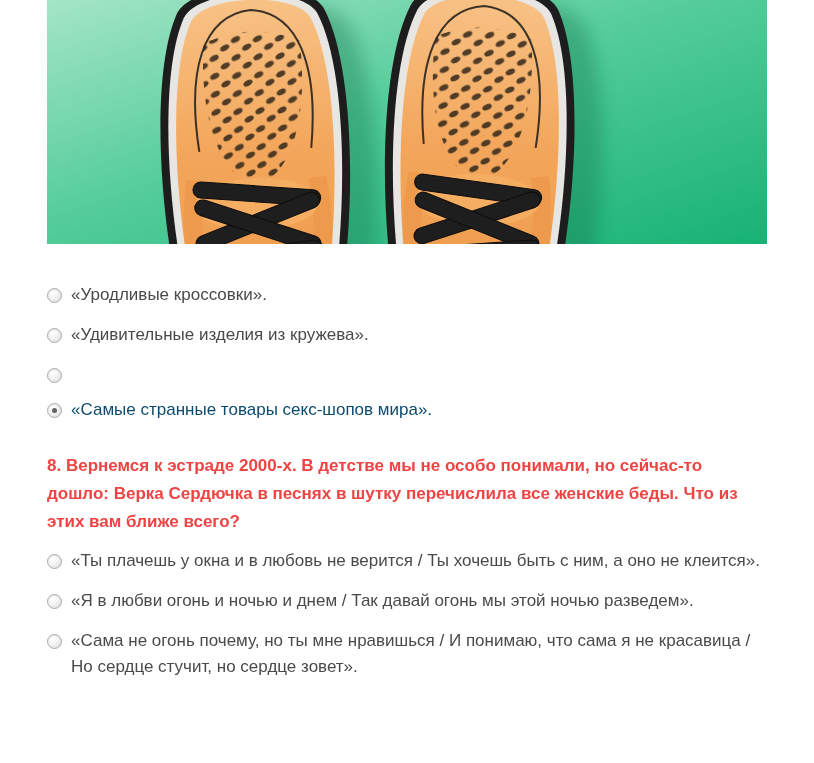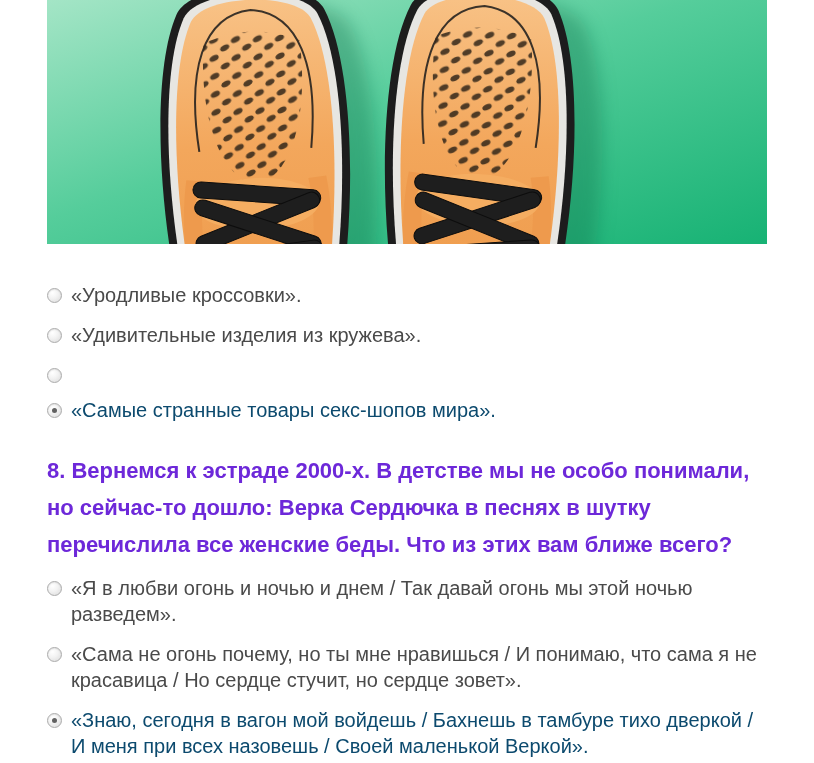--- a/index.html
+++ b/index.html
@@ -41,32 +41,32 @@
   }
   .option.selected .radio::after{
     content:"";
     position:absolute;
     left:4px; top:4px;
     width:5px; height:5px;
     border-radius:50%;
     background:#616161;
   }
   .option-label{
-    font-size:20px;
+    font-size:17px;
     line-height:26px;
     color:#4a4a4a;
   }
   .option.selected .option-label{
     color:#0c4a6e;
   }
   .question{
-    font-size:22px;
+    font-size:17px;
     font-weight:bold;
-    line-height:37px;
-    color:#6d28d9;
+    line-height:28px;
+    color:#ef4444;
     margin:29px 0 12px 0;
   }
 </style>
 </head>
 <body>
 
 <div class="wrap">
 
   <div class="hero">
     <svg width="720" height="244" viewBox="0 0 720 244" xmlns="http://www.w3.org/2000/svg">
@@ -142,25 +142,25 @@
       <span class="radio"></span>
       <span class="option-label">«Самые странные товары секс-шопов мира».</span>
     </div>
   </div>
 
   <p class="question">8. Вернемся к эстраде 2000-х. В детстве мы не особо понимали, но сейчас-то дошло: Верка Сердючка в песнях в шутку перечислила все женские беды. Что из этих вам ближе всего?</p>
 
   <div class="options" style="margin-top:0">
     <div class="option">
       <span class="radio"></span>
+      <span class="option-label">«Ты плачешь у окна и в любовь не верится / Ты хочешь быть с ним, а оно не клеится».</span>
+    </div>
+    <div class="option">
+      <span class="radio"></span>
       <span class="option-label">«Я в любви огонь и ночью и днем / Так давай огонь мы этой ночью разведем».</span>
     </div>
     <div class="option">
       <span class="radio"></span>
       <span class="option-label">«Сама не огонь почему, но ты мне нравишься / И понимаю, что сама я не красавица / Но сердце стучит, но сердце зовет».</span>
     </div>
-    <div class="option selected">
-      <span class="radio"></span>
-      <span class="option-label">«Знаю, сегодня в вагон мой войдешь / Бахнешь в тамбуре тихо дверкой / И меня при всех назовешь / Своей маленькой Веркой».</span>
-    </div>
   </div>
 
 </div>
 
 </body></html>

